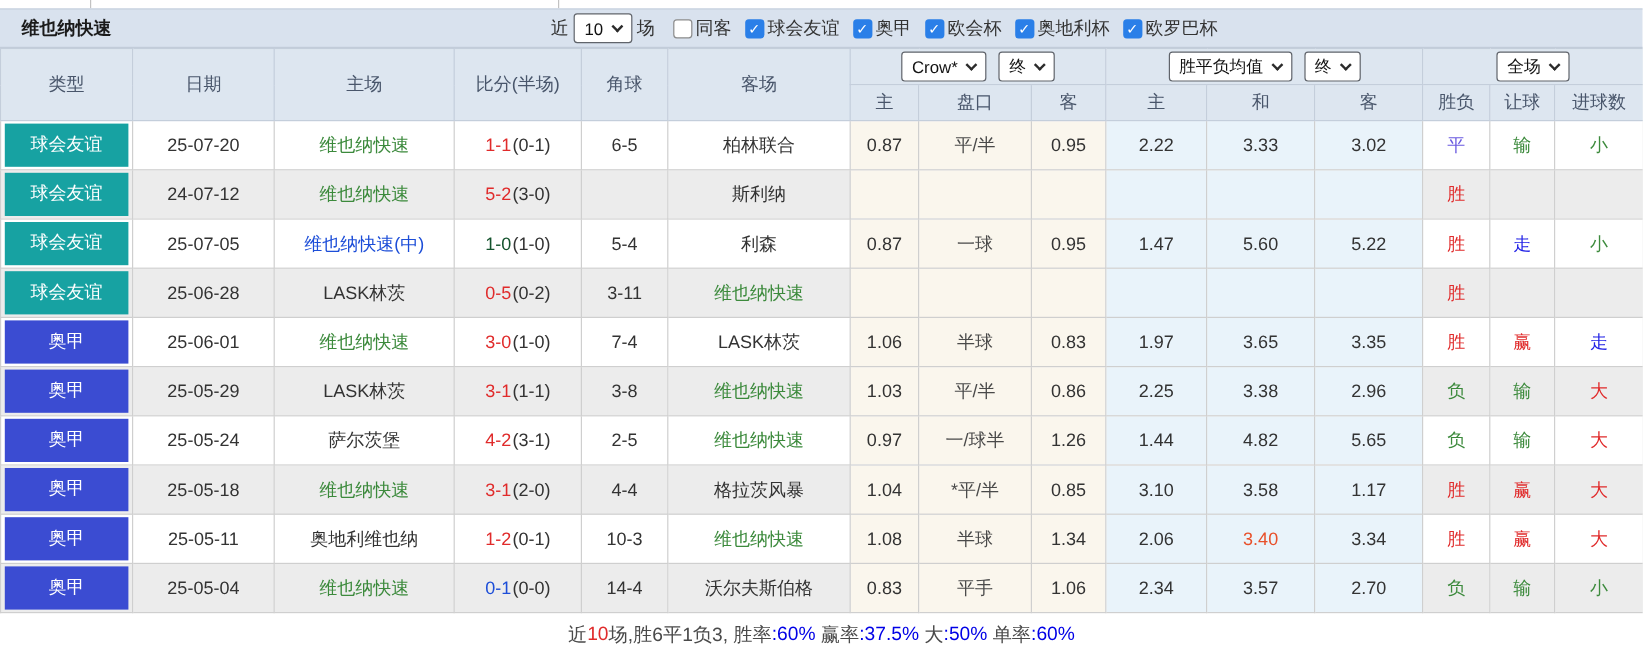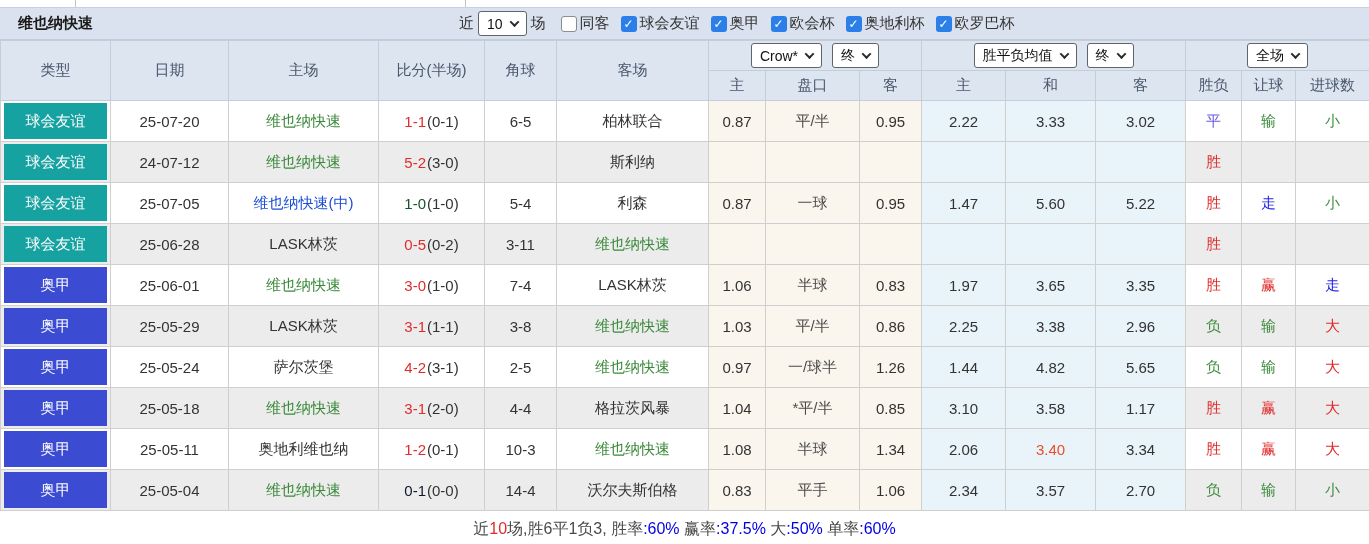--- a/index.html
+++ b/index.html
@@ -327,21 +327,21 @@
           <td class="sc"><span style="color: rgb(224, 43, 43);">胜</span></td>
           <td class="sc"><span style="color: rgb(224, 43, 43);">赢</span></td>
           <td class="sc"><span style="color: rgb(224, 43, 43);">大</span></td>
         </tr>
         <tr>
           <td class="sc">
             <div class="badge" style="background: rgb(59, 76, 210);">奥甲</div>
           </td>
           <td class="sc">25-05-04</td>
           <td class="sc"><span style="color: rgb(60, 138, 60);">维也纳快速</span></td>
-          <td class="sc"><span style="color: #0f172a; margin-top: 36px;">0-1</span><span class="half">(0-0)</span></td>
+          <td class="sc"><span style="color: #1d4ed8; margin-top: 36px;">0-1</span><span class="half">(0-0)</span></td>
           <td class="sc">14-4</td>
           <td class="sc"><span>沃尔夫斯伯格</span></td>
           <td class="cream">0.83</td>
           <td class="cream pan">平手</td>
           <td class="cream">1.06</td>
           <td class="lblue">2.34</td>
           <td class="lblue">3.57</td>
           <td class="lblue">2.70</td>
           <td class="sc"><span style="color: rgb(60, 138, 60);">负</span></td>
           <td class="sc"><span style="color: rgb(60, 138, 60);">输</span></td>

